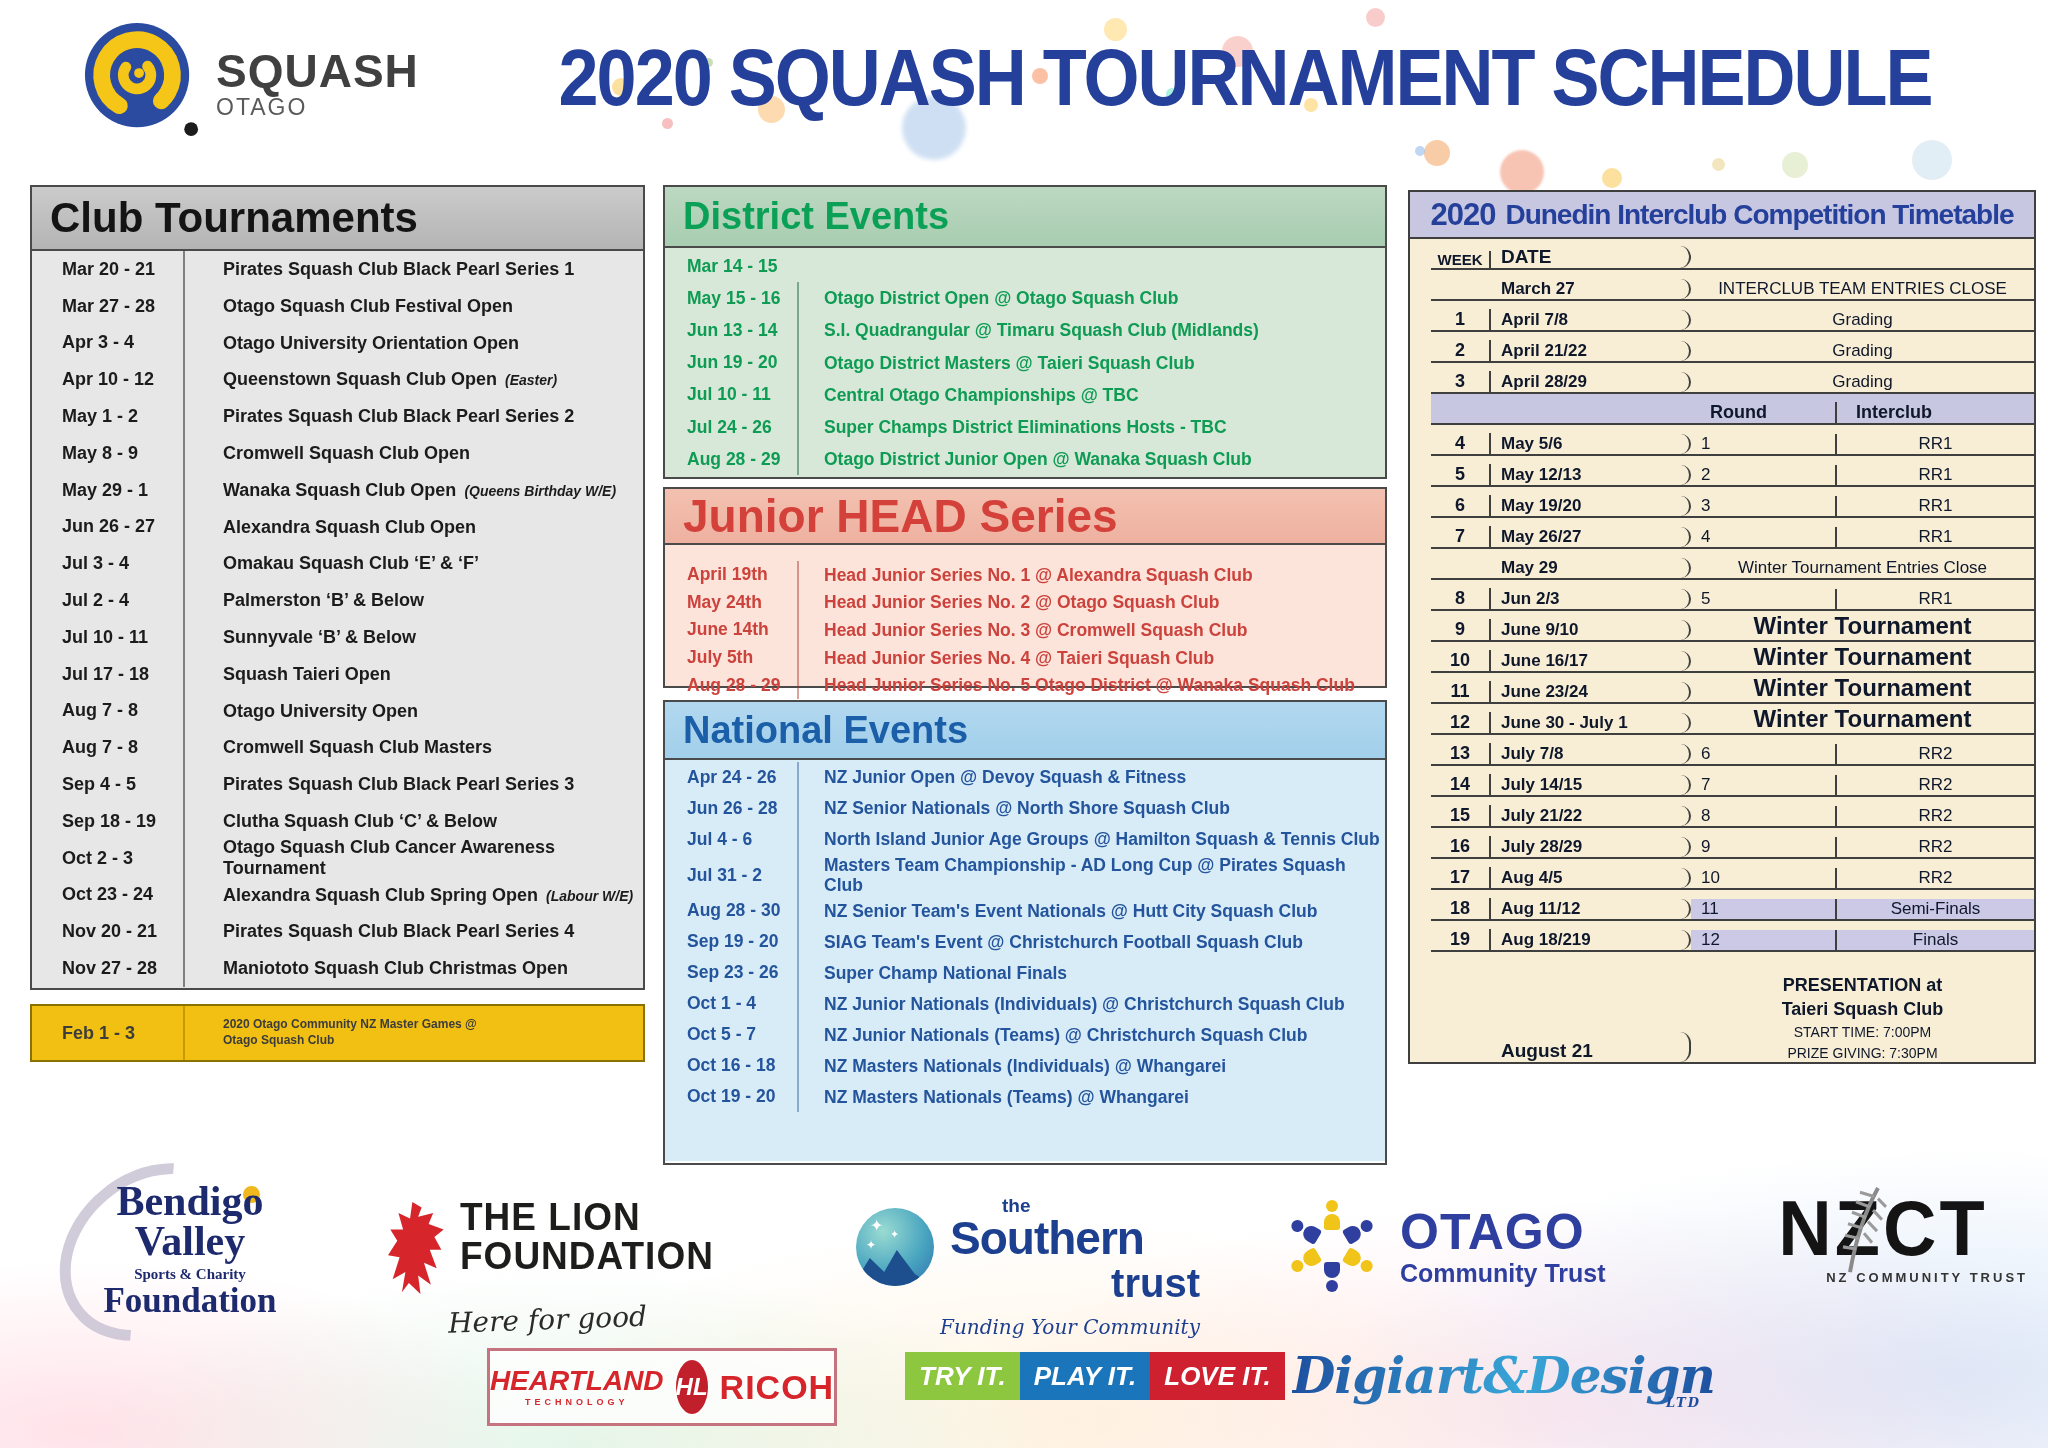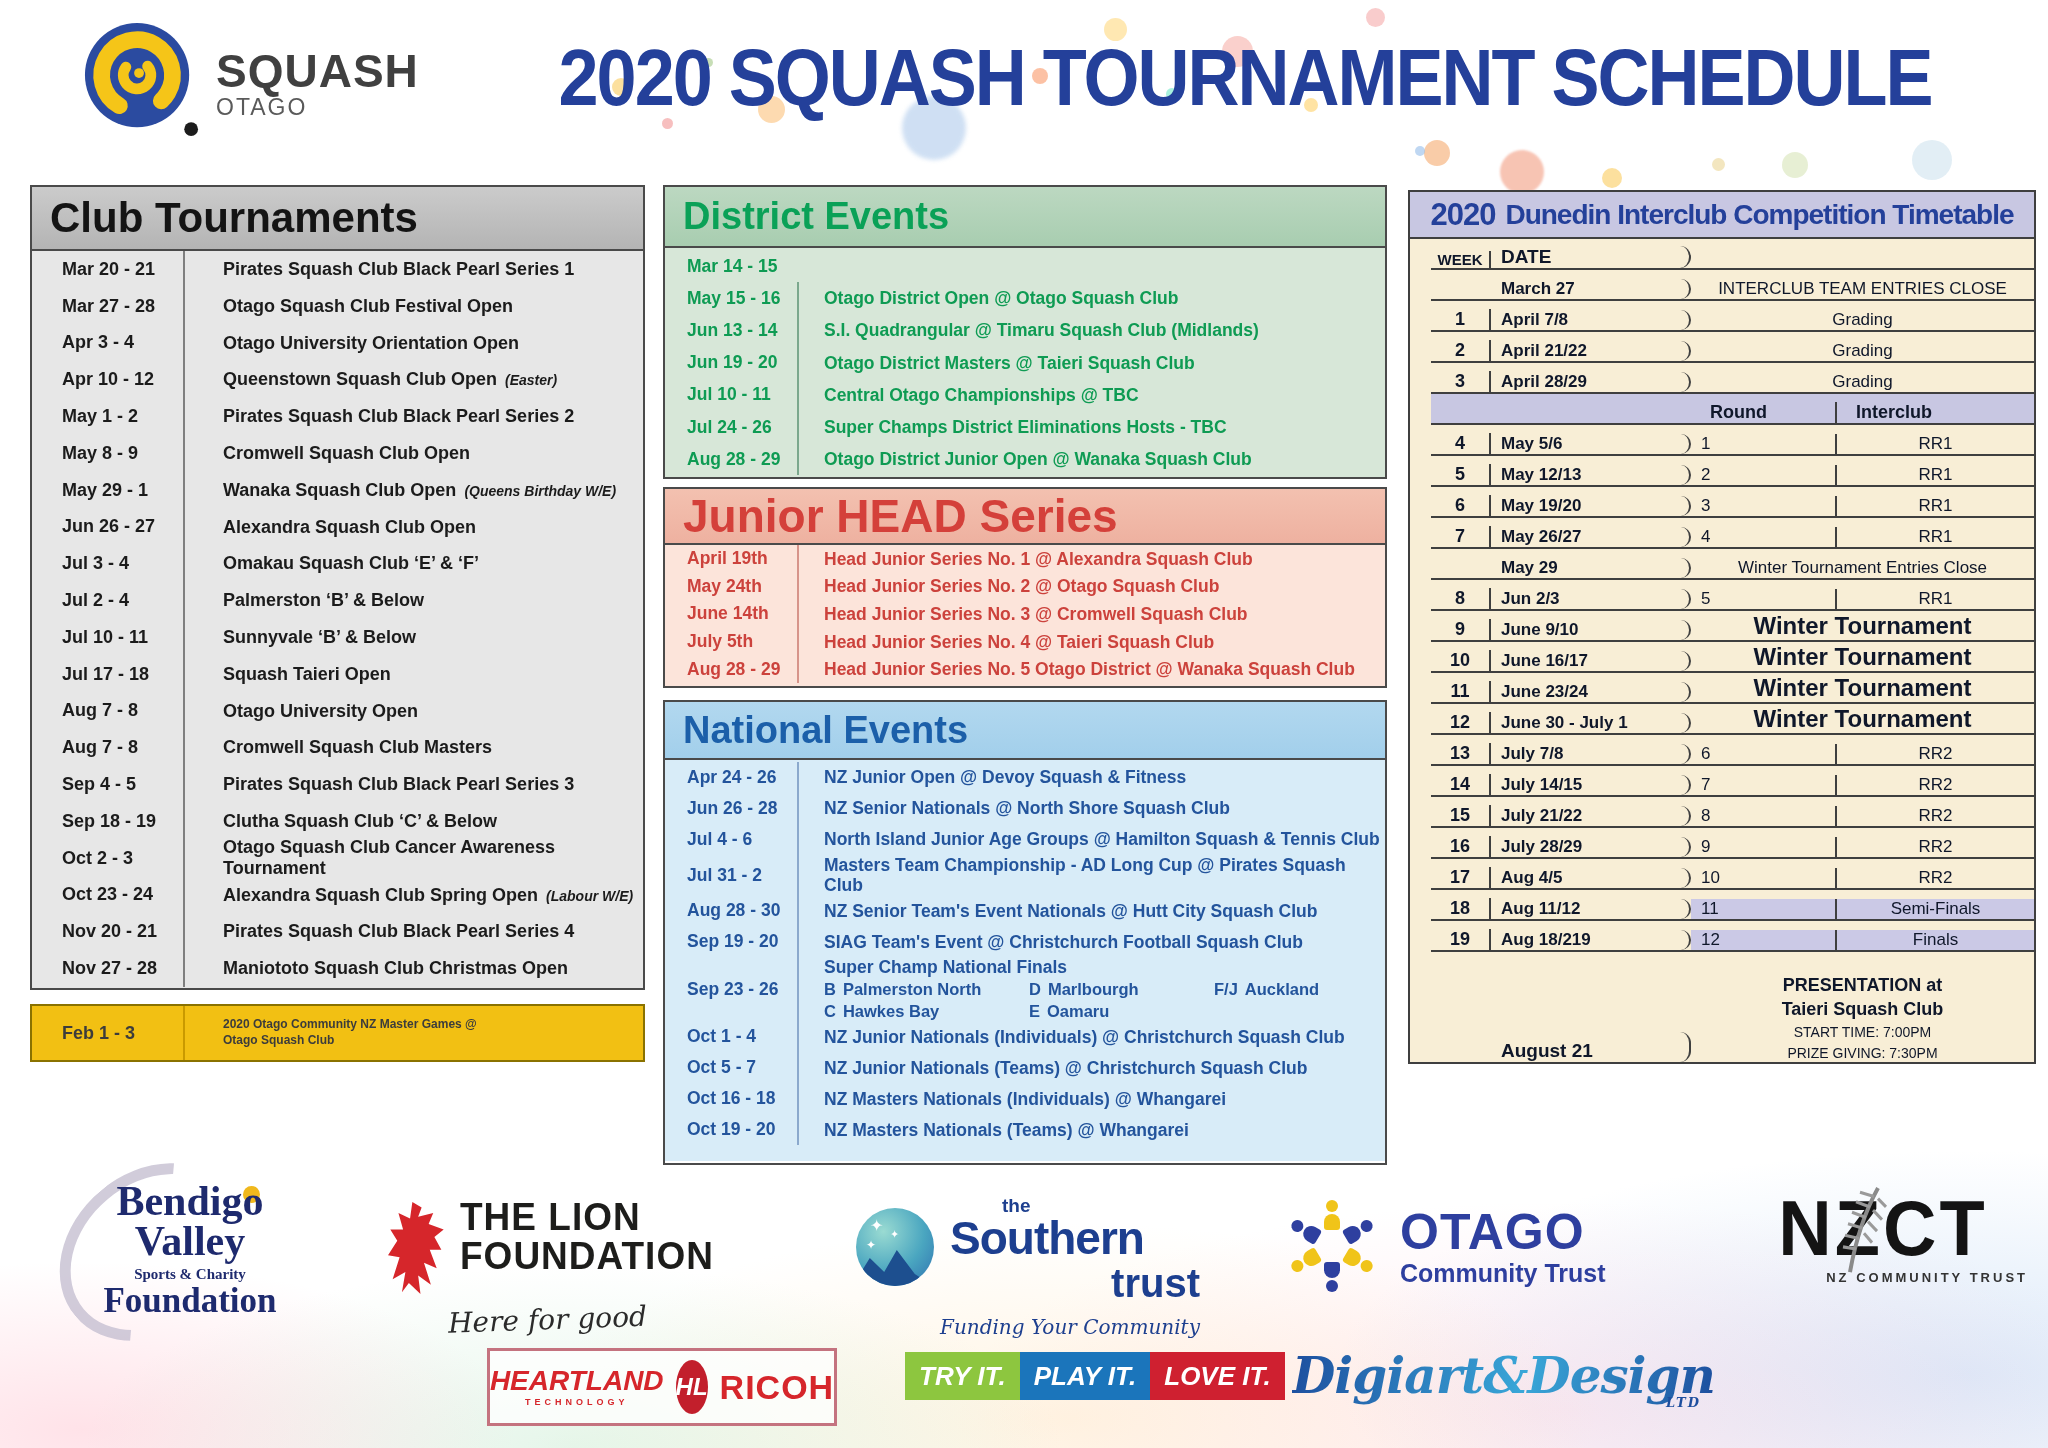--- a/index.html
+++ b/index.html
@@ -57,21 +57,21 @@
   .district .phead { height:61px; font-size:38px; color:#0aa157;
                      background:linear-gradient(#bcd8c1,#a8cdb0); }
   .district .pbody { height:229px; background:#d7e7d8; padding-top:2px; }
   .district .erow { height:32.2px; font-size:17.5px; font-weight:700; color:#0e9b53; }
   .district .ee { border-left:2px solid rgba(10,90,50,.45); }
 
   
   .junior { left:663px; top:487px; width:724px; height:201px; }
   .junior .phead { height:56px; font-size:46px; color:#d4403a;
                    background:linear-gradient(#f3c1b0,#eeb1a0); }
-  .junior .pbody { height:141px; background:#fce4da; padding-top:0; }
+  .junior .pbody { height:141px; background:#fce4da; padding-top:16px; }
   .junior .erow { height:27.6px; font-size:17.5px; font-weight:700; color:#cc423c; }
   .junior .ee { border-left:2px solid rgba(170,50,40,.45); }
 
   
   .national { left:663px; top:700px; width:724px; height:465px; }
   .national .phead { height:58px; font-size:38px; color:#1b5fa9;
                      background:linear-gradient(#b2d8ef,#a2cfeb); }
   .national .pbody { height:401px; background:#d8ecf8; padding-top:2px; }
   .national .erow { min-height:31px; font-size:17.5px; font-weight:700; color:#23549c; }
   .national .ee { border-left:2px solid rgba(25,70,140,.4); }
@@ -527,27 +527,20 @@
           <div class="ed">Sep 19 - 20</div>
           <div class="ee">
             <div class="eline"><span class="ev">SIAG Team's Event @ Christchurch Football Squash Club</span></div>
 
           </div>
         </div>
         <div class="erow">
           <div class="ed">Sep 23 - 26</div>
           <div class="ee">
             <div class="eline"><span class="ev">Super Champ National Finals</span></div>
-            <div class="hosts">
-              <span><b>B</b>Palmerston North</span>
-              <span><b>D</b>Marlbourgh</span>
-              <span><b>F/J</b>Auckland</span>
-              <span><b>C</b>Hawkes Bay</span>
-              <span><b>E</b>Oamaru</span>
-            </div>
           </div>
         </div>
         <div class="erow">
           <div class="ed">Oct 1 - 4</div>
           <div class="ee">
             <div class="eline"><span class="ev">NZ Junior Nationals (Individuals) @ Christchurch Squash Club</span></div>
 
           </div>
         </div>
         <div class="erow">

